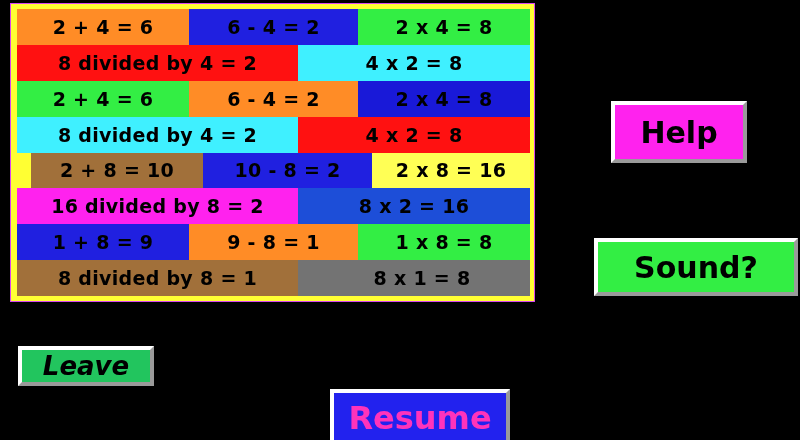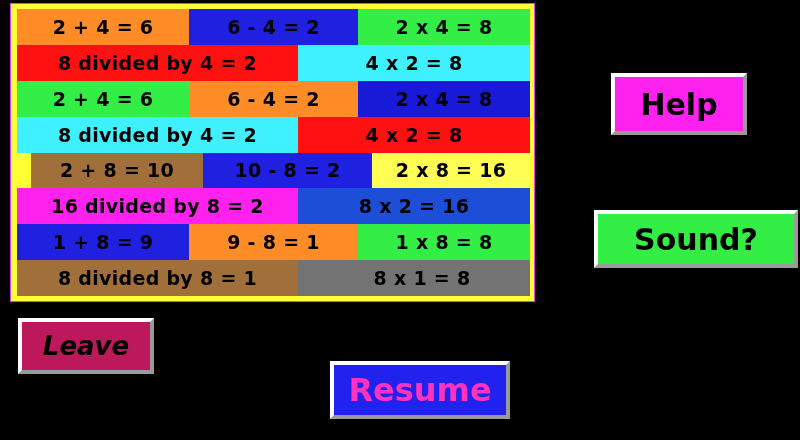--- a/index.html
+++ b/index.html
@@ -64,20 +64,21 @@
     border-style: solid;
     border-width: 4px;
     border-top-color: #ffffff;
     border-left-color: #ffffff;
     border-right-color: #9a9a9a;
     border-bottom-color: #9a9a9a;
     font-weight: bold;
     color: #000000;
     white-space: nowrap;
     font-family: "DejaVu Sans", sans-serif;
+    margin-top: 28px;
   }
 
   #help-button {
     left: 611px;
     top: 73px;
     width: 136px;
     height: 62px;
     background: #ff22ee;
     font-size: 30px;
   }
@@ -86,22 +87,22 @@
     top: 210px;
     width: 204px;
     height: 58px;
     background: #33ee44;
     font-size: 30px;
   }
   #leave-button {
     left: 18px;
     top: 318px;
     width: 136px;
-    height: 56px;
-    background: #be185d;
+    height: 40px;
+    background: #22c55e;
     font-size: 26px;
     font-style: italic;
   }
   #resume-button {
     left: 330px;
     top: 361px;
     width: 180px;
     height: 58px;
     background: #2222ee;
     color: #ff33bb;

